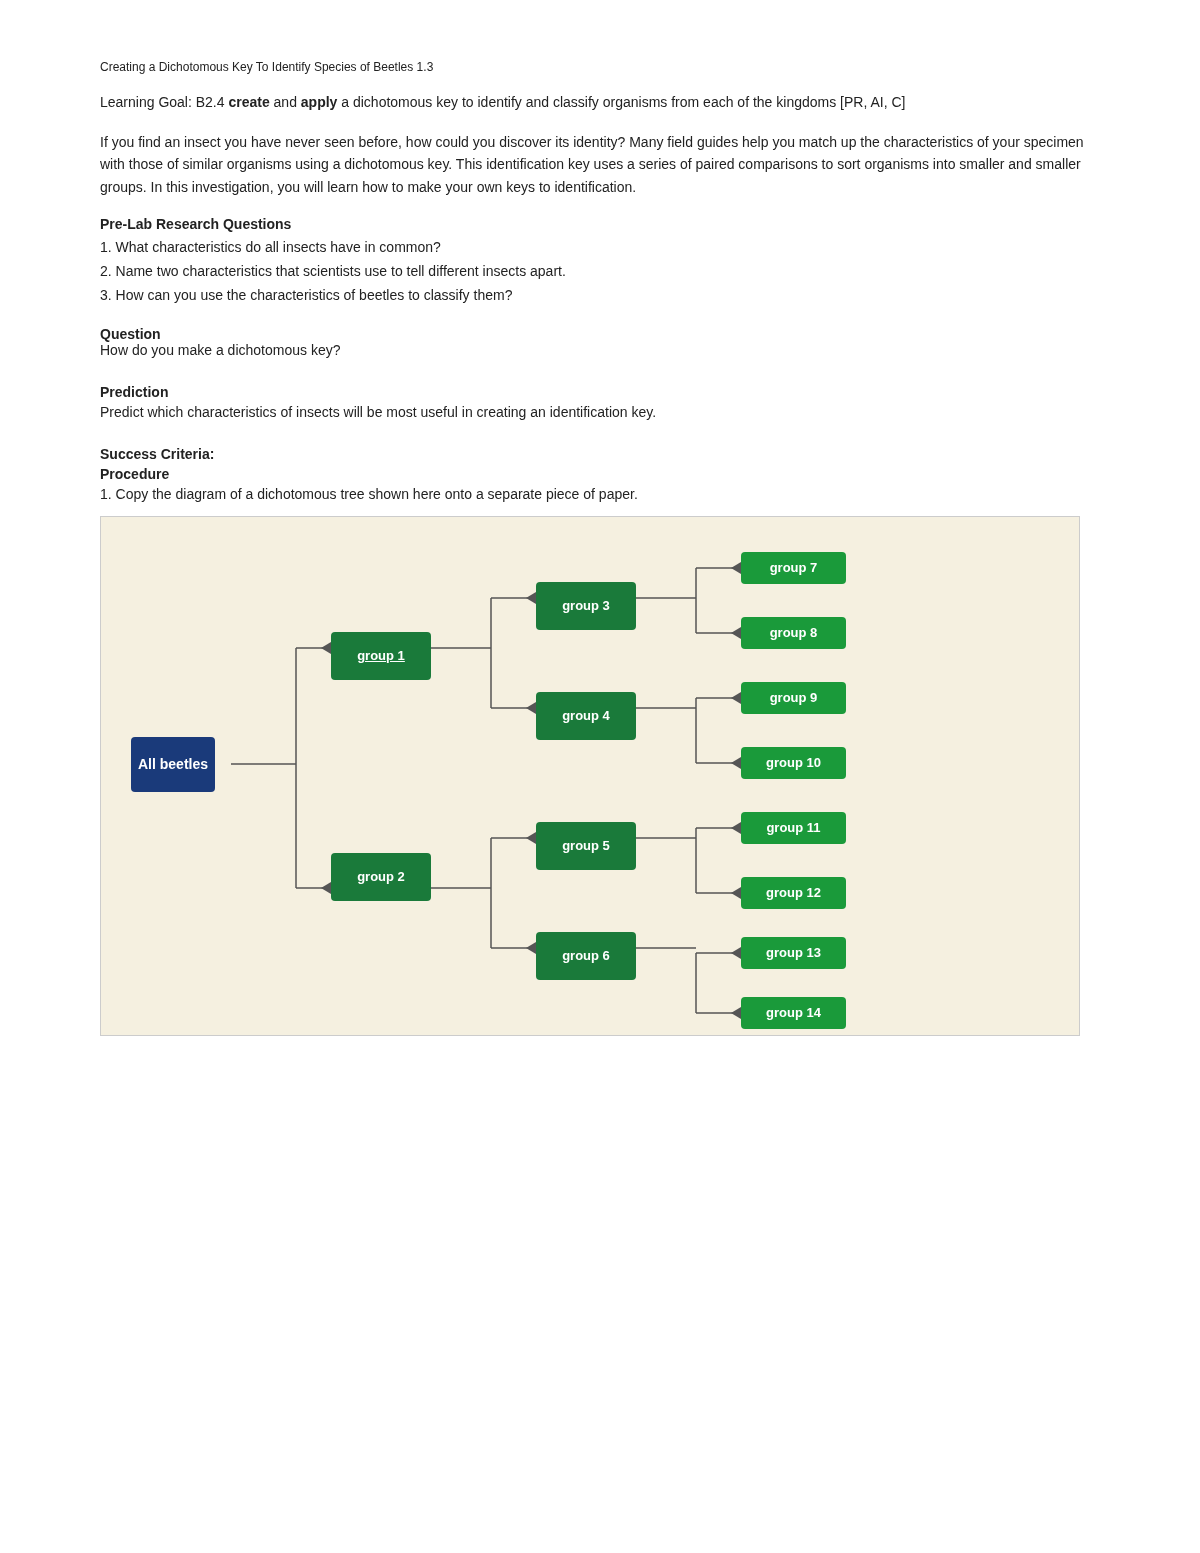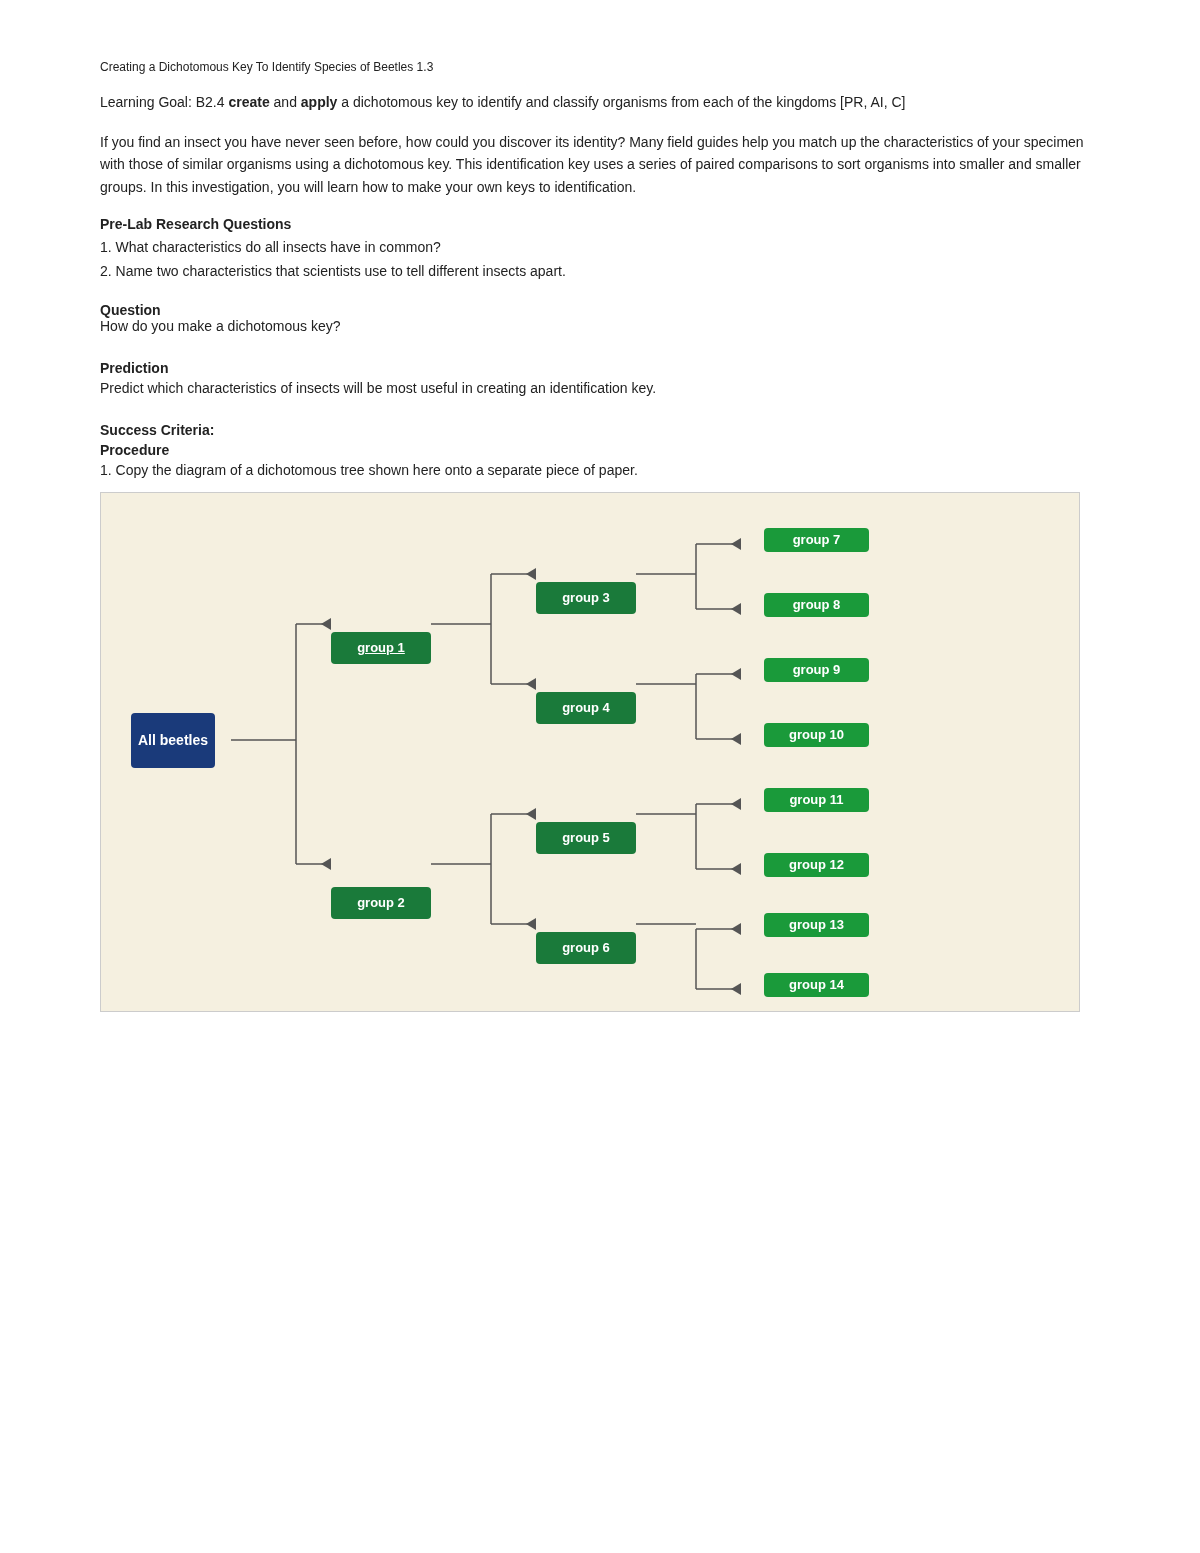--- a/index.html
+++ b/index.html
@@ -75,29 +75,27 @@
     .node-blue {
       background: #1a3a7a;
       width: 84px;
       height: 55px;
       font-size: 14px;
     }
 
     .node-green {
       background: #1a7a3a;
       width: 100px;
-      height: 32px;
-      margin-top: 24px;
+      height: 48px;
     }
 
     .node-green-leaf {
       background: #1a9a3a;
       width: 105px;
-      height: 24px;
-      margin-left: 23px;
+      height: 32px;
     }
 
     svg.tree-lines {
       position: absolute;
       top: 0; left: 0;
       width: 100%;
       height: 100%;
       pointer-events: none;
     }
     svg.tree-lines line {
@@ -116,20 +114,21 @@
   <span>Learning Goal:  B2.4 </span><strong>create</strong><span> and </span><strong>apply</strong><span> a dichotomous key to identify and classify organisms from each of the kingdoms [PR, AI, C]</span>
 </p>
 
 <p class="body-text">If you find an insect you have never seen before, how could you discover its identity? Many field guides help you match up the characteristics of your specimen with those of similar organisms using a dichotomous key. This identification key uses a series of paired comparisons to sort organisms into smaller and smaller groups. In this investigation, you will learn how to make your own keys to identification.</p>
 
 <div class="questions-block">
   <p class="section-header">Pre-Lab Research Questions</p>
   <div class="questions-list">
     <p>1. What characteristics do all insects have in common?</p>
     <p>2. Name two characteristics that scientists use to tell different insects apart.</p>
+    <p>3. How can you use the characteristics of beetles to classify them?</p>
   </div>
 </div>
 
 <div class="question-block">
   <p class="question-label">Question</p>
   <p>How do you make a dichotomous key?</p>
 </div>
 <br>
 
 <div class="prediction-block">
@@ -220,21 +219,21 @@
   </svg>
 
   <div class="node node-blue" style="left:30px; top:220px;">
     <span>All beetles</span>
   </div>
 
   <div class="node node-green" style="left:230px; top:115px;text-decoration:underline;">
     <span>group 1</span>
   </div>
 
-  <div class="node node-green" style="left:230px; top:370px;align-items:center;">
+  <div class="node node-green" style="left:230px; top:336px;align-items:center;">
     <span>group 2</span>
   </div>
 
   <div class="node node-green" style="left:435px; top:65px;">
     <span>group 3</span>
   </div>
 
   <div class="node node-green" style="left:435px; top:175px;">
     <span>group 4</span>
   </div>

